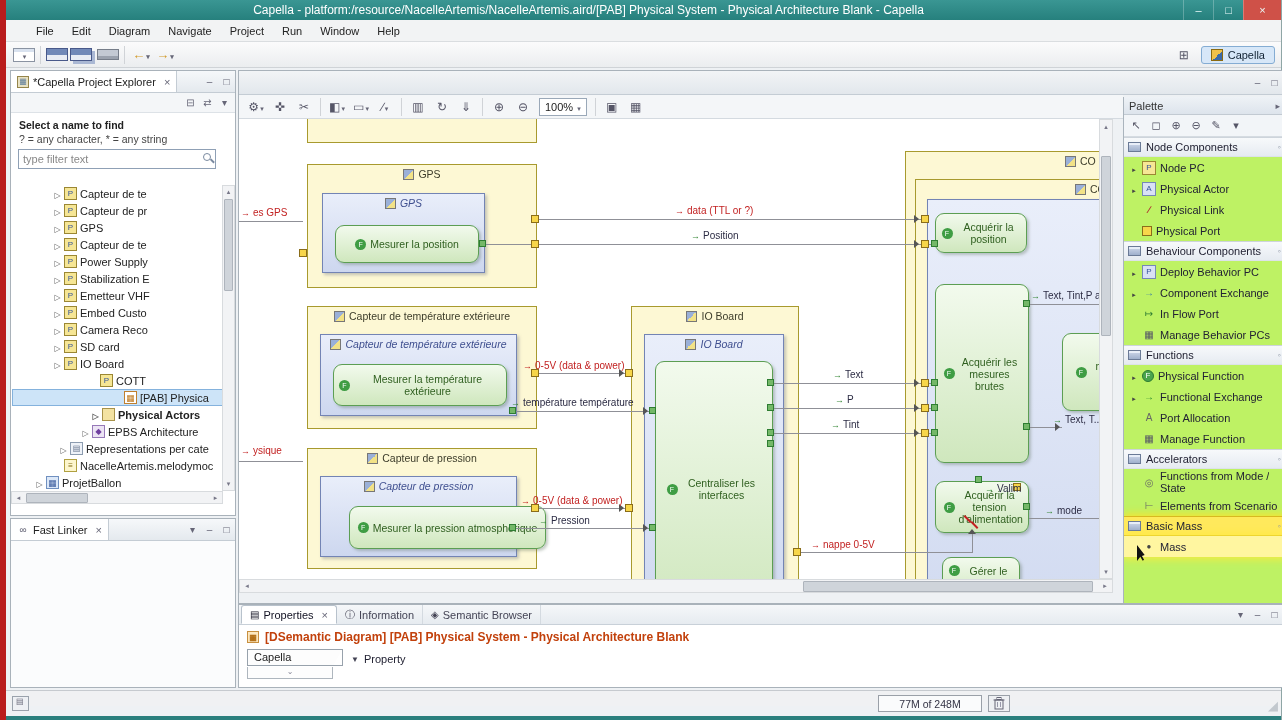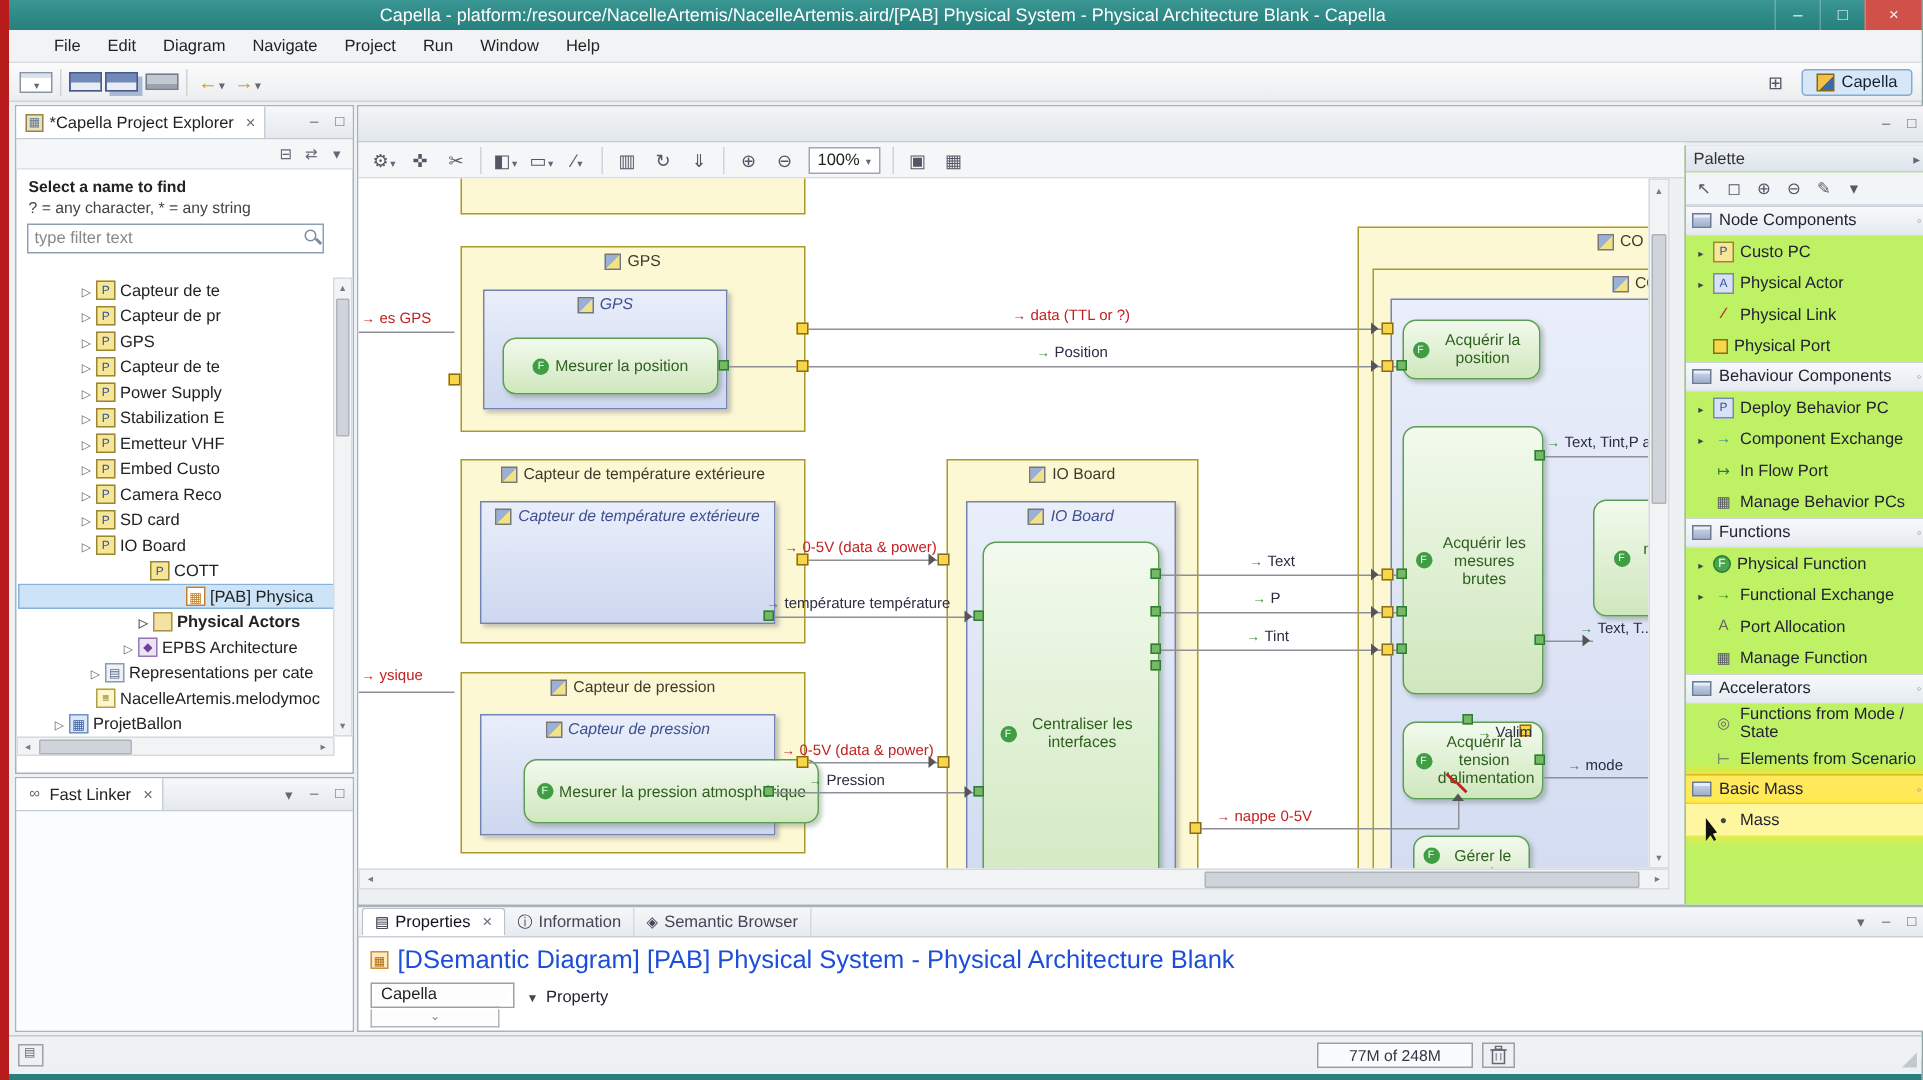--- a/index.html
+++ b/index.html
@@ -153,21 +153,21 @@
 .plabel{display:flex;flex-direction:column;line-height:12px;white-space:nowrap;overflow:hidden;}
 .cursor{position:absolute;left:13px;top:448px;width:11px;height:16px;background:#111;clip-path:polygon(0 0,0 100%,30% 74%,52% 98%,64% 92%,45% 68%,70% 62%);}
 
 
 #props{left:232px;top:604px;width:1046px;height:84px;}
 .ptab-row{height:20px;background:linear-gradient(#f5f7f9,#e6ebf0);border-bottom:1px solid #c8d0d8;display:flex;align-items:flex-end;}
 .ptab{display:flex;align-items:center;gap:4px;height:19px;padding:0 8px;font-size:11px;color:#445;border-right:1px solid #d4dae0;white-space:nowrap;}
 .ptab.active{background:#fff;border:1px solid #b8c2cc;border-bottom:1px solid #fff;border-radius:3px 3px 0 0;margin-left:2px;color:#112;}
 .pti{font-size:10px;}
 .ptab-sp{flex:1;}
-.props-title{display:flex;align-items:center;gap:6px;padding:5px 8px 2px;font-size:17px;font-weight:normal;color:#1d4ed8;white-space:nowrap;overflow:hidden;}
+.props-title{display:flex;align-items:center;gap:6px;padding:5px 8px 2px;font-size:12px;font-weight:bold;color:#c2410c;white-space:nowrap;overflow:hidden;}
 .dti{width:12px;height:12px;flex:none;background:#fde8c0;border:1px solid #c89040;display:inline-flex;align-items:center;justify-content:center;}
 .dti::before{content:"▦";font-size:8px;color:#b06a10;}
 .section-row{position:relative;height:38px;}
 .trap{position:absolute;left:8px;top:3px;width:96px;height:17px;border:1px solid #98a2ac;background:#fdfdfd;font-size:11px;padding:1px 6px;overflow:hidden;}
 .trap::after{content:"";position:absolute;right:-1px;bottom:-1px;border-bottom:18px solid #fff;border-left:10px solid transparent;}
 .trap2{position:absolute;left:8px;top:21px;width:86px;height:12px;border:1px solid #aeb6be;border-top:none;background:#fdfdfd;text-align:center;color:#889;font-size:8px;line-height:10px;}
 .prop-header{position:absolute;left:112px;top:7px;display:flex;align-items:center;gap:5px;font-size:11px;color:#223;}
 .prop-header .tri{font-size:8px;color:#445;}
 
 
@@ -469,20 +469,24 @@
           <div class="bhead">
               <span class="nic"></span>
               <span>IO Board</span>
             </div>
         </div>
         <div class="bnode" style="left:688px;top:80px;width:500px;height:500px"></div>
 
         <div class="gfn" style="left:96px;top:106px;width:144px;height:38px">
           <span class="fic"></span>
             <span>Mesurer la position</span>
+        </div>
+        <div class="gfn" style="left:94px;top:245px;width:174px;height:42px">
+          <span class="fic"></span>
+            <span>Mesurer la température extérieure</span>
         </div>
         <div class="gfn" style="left:110px;top:387px;width:197px;height:43px">
           <span class="fic"></span>
             <span>Mesurer la pression atmosphérique</span>
         </div>
         <div class="gfn" style="left:416px;top:242px;width:118px;height:256px">
           <span class="fic"></span>
             <span style="max-width:80px">Centraliser les interfaces</span>
         </div>
         <div class="gfn" style="left:696px;top:94px;width:92px;height:40px">
@@ -664,21 +668,21 @@
       <div>
           <div class="pgroup-head">
             <span class="drawer"></span>
             <span>Node Components</span>
             <span class="pin"></span>
           </div>
           <div class="pitem">
             <span class="tw2"></span>
             <span class="pic box-yellow">P</span>
             <span class="plabel">
-              <span>Custo PC</span>
+              <span>Node PC</span>
             </span>
           </div>
           <div class="pitem">
             <span class="tw2"></span>
             <span class="pic box-blue">A</span>
             <span class="plabel">
               <span>Physical Actor</span>
             </span>
           </div>
           <div class="pitem">

